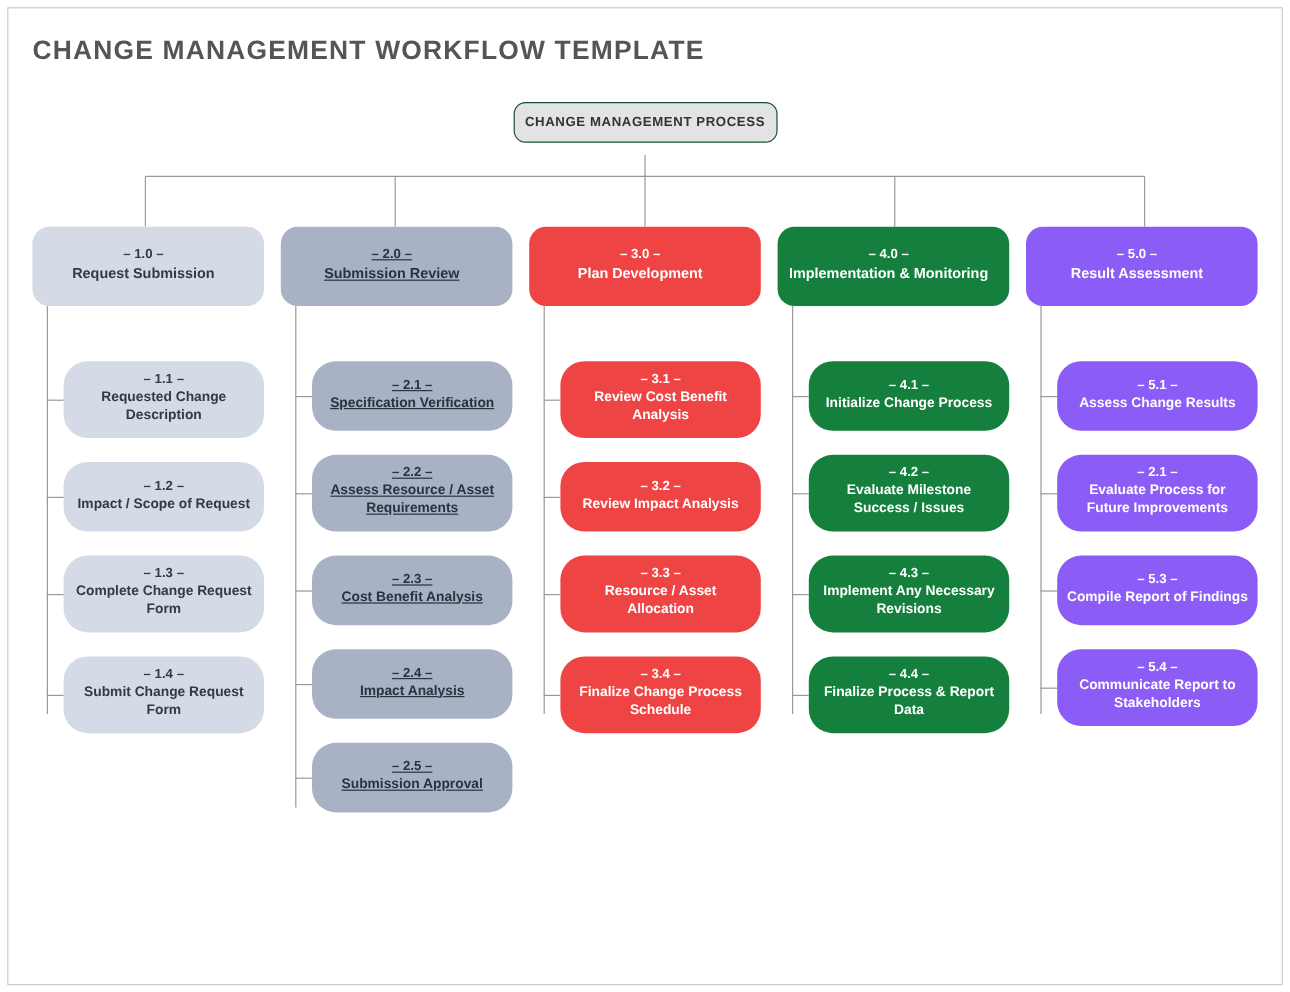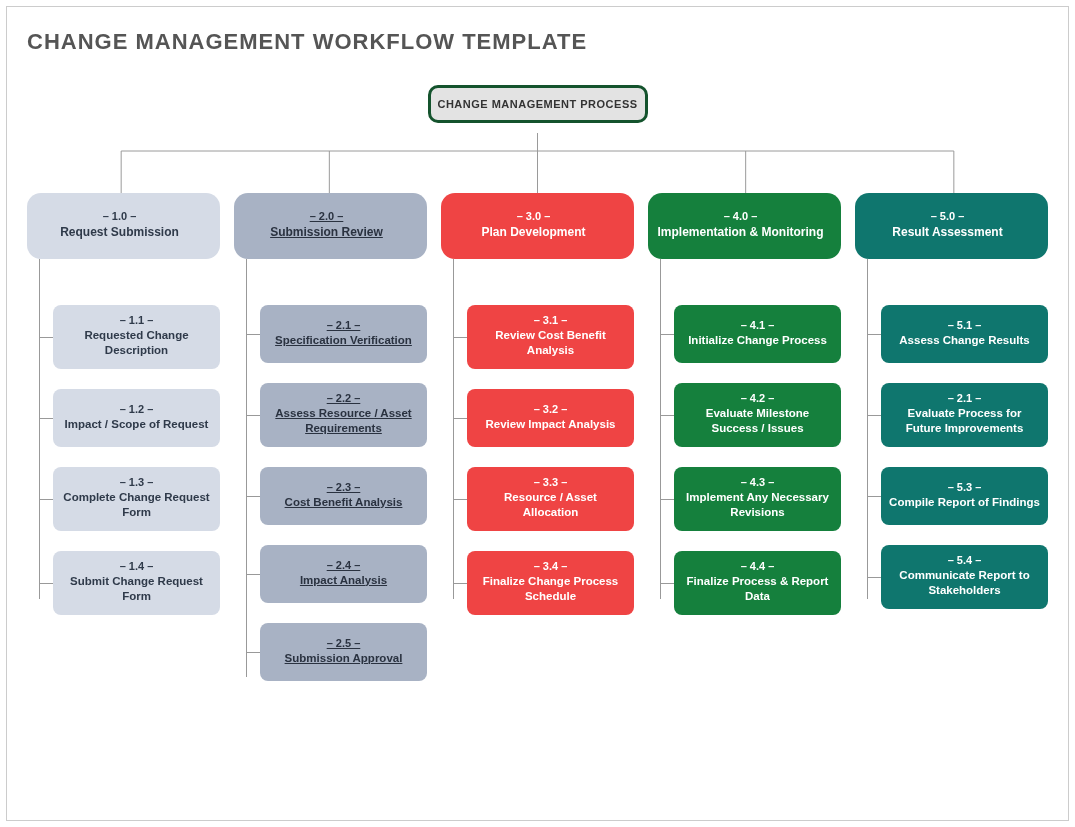--- a/index.html
+++ b/index.html
@@ -19,21 +19,21 @@
     font-size: 22px;
     letter-spacing: 1px;
     font-weight: 700;
     color: #555;
     margin-bottom: 30px;
   }
   .root-box {
     width: 220px;
     margin: 0 auto 10px auto;
     background: #e3e3e3;
-    border: 3px solid #14532d;
+    border: 1px solid #14532d;
     border-radius: 10px;
     text-align: center;
     font-size: 11px;
     font-weight: 700;
     letter-spacing: 0.5px;
     padding: 10px 6px;
     color: #333;
   }
   .tree {
     position: relative;
@@ -73,39 +73,39 @@
   .phase .num { font-size: 11px; display:block; }
   .subs {
     margin-top: 46px;
     display: flex;
     flex-direction: column;
     gap: 20px;
     padding-left: 26px;
     position: relative;
   }
   .sub {
-    border-radius: 8px;
+    border-radius: 20px;
     text-align: center;
     padding: 8px 8px 10px 8px;
     font-size: 11.5px;
     font-weight: 700;
     min-height: 58px;
     display: flex;
     flex-direction: column;
     justify-content: center;
     line-height: 1.35;
     position: relative;
   }
   .sub .num { font-size: 11px; display:block; }
   
   .c1 .phase, .c1 .sub { background:#d5dbe6; color:#2f3a4a; }
   .c2 .phase, .c2 .sub { background:#a8b2c4; color:#2a3240;text-decoration:underline; }
   .c3 .phase, .c3 .sub { background:#ef4444; color:#fff; }
   .c4 .phase, .c4 .sub { background:#15803d; color:#fff; }
-  .c5 .phase, .c5 .sub { background:#0f766e; color:#fff; }
+  .c5 .phase, .c5 .sub { background:#8b5cf6; color:#fff; }
 
   
   .col .vline {
     position:absolute;
     left: 12px;
     width: 0;
     border-left: 1px solid #999;
   }
   .sub::before {
     content:"";

